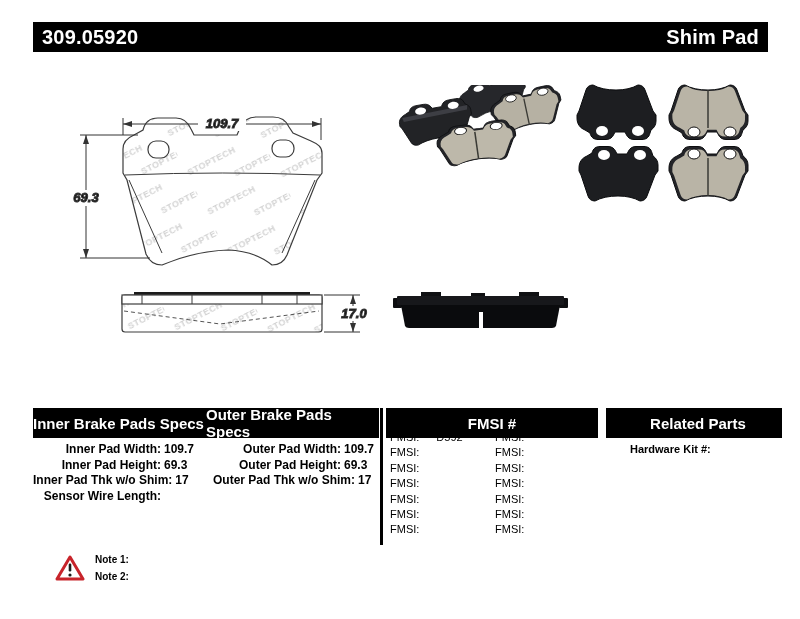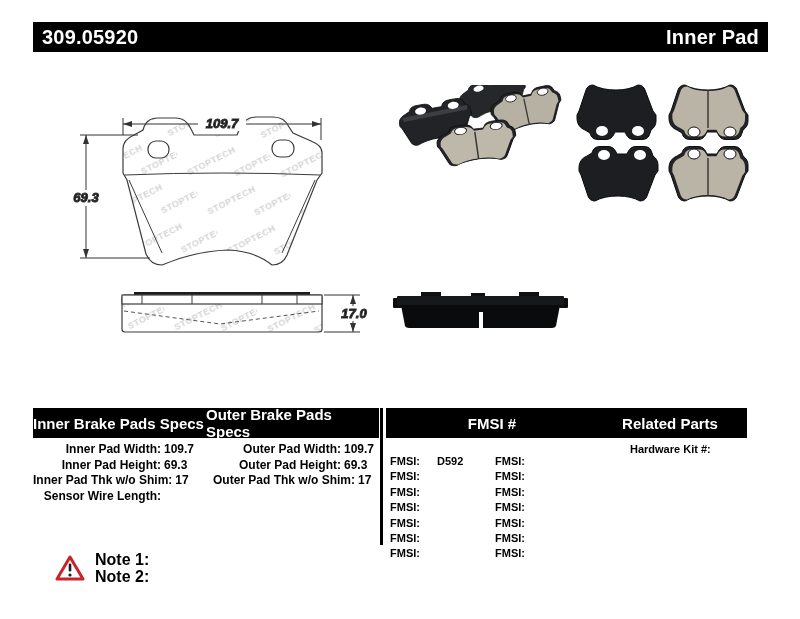--- a/index.html
+++ b/index.html
@@ -18,51 +18,51 @@
   .abs{position:absolute;}
   
   .tbox{
     position:absolute;top:408px;height:30px;background:#000;color:#fff;
     display:flex;align-items:center;justify-content:center;
     font-weight:bold;font-size:15px;box-sizing:border-box;
   }
   #box-specs{left:33px;width:346px;justify-content:space-around;}
   #box-specs span{flex:1;text-align:left;}
   #box-fmsi{left:386px;width:212px;}
-  #box-related{left:585px;width:162px;padding-left:8px;}
+  #box-related{left:606px;width:176px;padding-left:8px;}
   #vdivider{position:absolute;left:380px;top:408px;width:3px;height:137px;background:#000;}
   
   .speccol{position:absolute;top:442px;font-size:12px;font-weight:bold;line-height:15.5px;}
   .srow{display:flex;white-space:nowrap;}
   .speccol .lbl{flex:0 0 128px;text-align:right;padding-right:3px;}
   .speccol .val{text-align:left;}
   #col-inner{left:33px;width:175px;}
   #col-outer{left:213px;width:175px;}
-  .fmsicol{position:absolute;top:454px;font-size:11px;font-weight:bold;line-height:15.4px;}
+  .fmsicol{position:absolute;top:430px;font-size:11px;font-weight:normal;line-height:15.4px;}
   #fmsi-c1{left:390px;}
   #fmsi-c2{left:495px;}
   .frow{display:flex;white-space:nowrap;}
   .frow .fval{margin-left:17px;text-align:center;}
   #col-related{left:630px;top:442px;position:absolute;font-size:11px;font-weight:bold;line-height:15.5px;}
   
   #warn{left:55px;top:554px;}
-  .notes{position:absolute;left:95px;top:551px;font-size:16px;font-weight:bold;line-height:17px;}
+  .notes{position:absolute;left:95px;top:551px;font-size:10px;font-weight:bold;line-height:17px;}
   
   .dim{font-family:"Liberation Sans",sans-serif;font-size:13px;font-weight:bold;font-style:italic;fill:#111;}
   .wmtext{font-family:"Liberation Sans",sans-serif;font-size:9px;font-weight:bold;fill:#d2d2d2;letter-spacing:.5px;}
   svg{display:block;}
 </style>
 </head>
 <body>
 
 <div id="sheet">
 
   <div class="hdrbar">
     <span>309.05920</span>
-    <span>Inner Pad</span>
+    <span>Shim Pad</span>
   </div>
 
   <svg class="abs" style="left:50px;top:85px;" width="340" height="270" viewBox="0 0 340 270">
     <defs>
       <pattern id="wm" width="82" height="44" patternUnits="userSpaceOnUse" patternTransform="rotate(-27)">
         <text class="wmtext" x="1" y="12">STOPTECH</text>
         <text class="wmtext" x="42" y="34">STOPTECH</text>
       </pattern>
     </defs>
 

